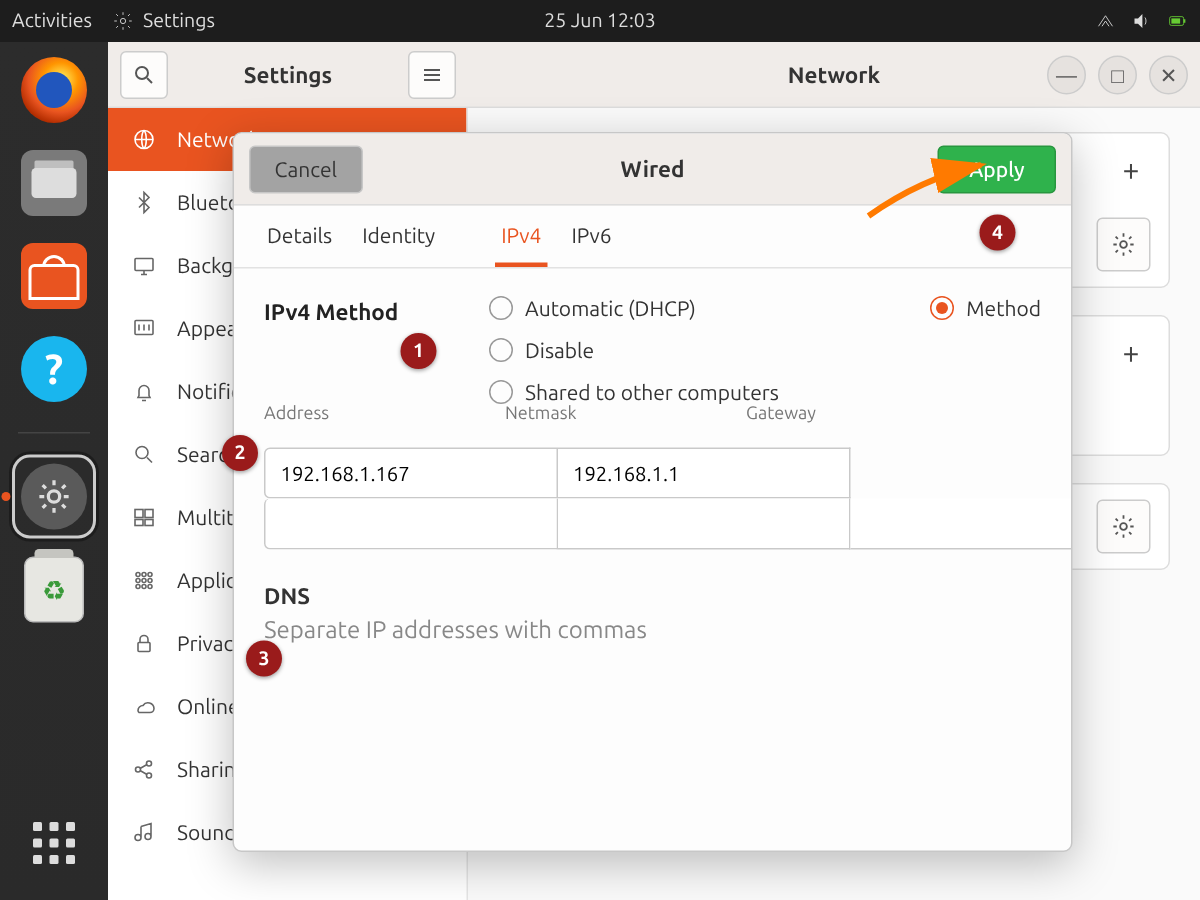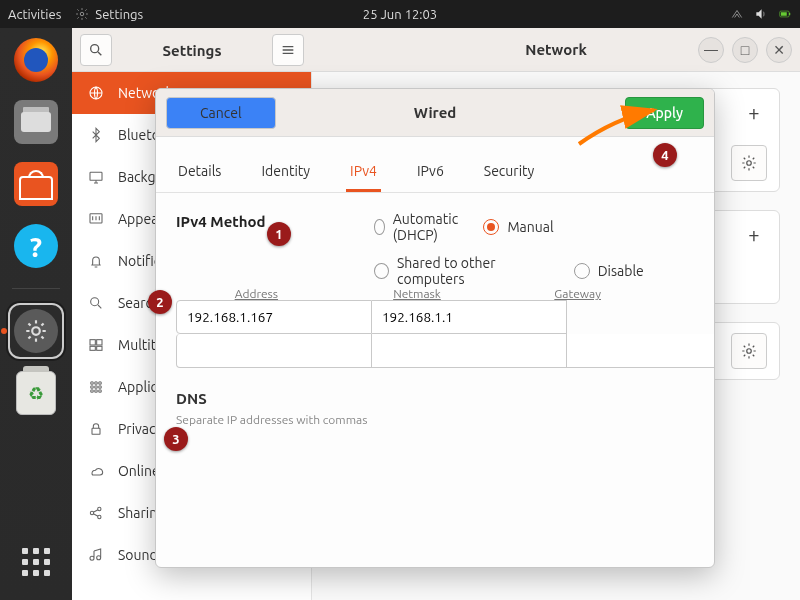--- a/index.html
+++ b/index.html
@@ -58,51 +58,51 @@
 .content { flex:1; background:#fafafa; padding:16px 20px; overflow:hidden; position:relative;}
 .section { border:1px solid #ddd; border-radius:6px; background:#fff; margin-bottom:18px; }
 .section-row { display:flex; align-items:center; justify-content:flex-end; padding:10px 12px; gap:10px; }
 .plus-btn { width:26px;height:26px; border:none; background:transparent; font-size:20px; color:#444; }
 .gear-btn { width:36px;height:36px;border:1px solid #ccc;border-radius:4px;background:#fdfcfb;display:flex;align-items:center;justify-content:center;}
 .gear-btn svg{width:18px;height:18px;fill:none;stroke:#555;stroke-width:1.6;}
 .empty-row{height:46px;}
 .dialog { position:absolute; left:155px; top:88px; width:560px; height:480px; background:#fdfdfd; border:1px solid #c7c7c7; border-radius:6px; box-shadow:0 8px 30px rgba(0,0,0,.25); display:flex; flex-direction:column; overflow:hidden;}
 .dlg-head { height:48px; background:#f0ece9; border-bottom:1px solid #ddd; display:flex; align-items:center; padding:0 10px; position:relative;}
 .dlg-title { position:absolute; left:50%; transform:translateX(-50%); font-weight:600; color:#333; font-size:15px;}
-.btn { height:32px; padding:0 33px; border-radius:4px; border:1px solid #c7c7c7; background:#3b82f6; font-size:14px; color:#333;}
+.btn { height:32px; padding:0 16px; border-radius:4px; border:1px solid #c7c7c7; background:#a3a3a3; font-size:14px; color:#333;}
 .btn.apply { background:#2fb24c; border-color:#28963f; color:#fff; margin-left:auto; font-weight:500; padding:0 20px;}
-.dlg-tabs { height:56px; border-bottom:1px solid #e2e2e2; display:flex; gap:32px; padding:0 18px; align-items:flex-end;}
+.dlg-tabs { height:42px; border-bottom:1px solid #e2e2e2; display:flex; gap:12px; padding:0 18px; align-items:flex-end;}
 .dlg-tab { padding:10px 4px; color:#333; font-size:14px; border-bottom:3px solid transparent; }
-.dlg-tab.active { color:#e95420; border-bottom-color:#e95420; }
+.dlg-tab.active { color:#e95420; border-bottom-color:#e95420;margin-left:24px; }
 .dlg-body { flex:1; padding:18px 20px; overflow:auto; font-size:14px; color:#333;}
 
-.method-grid { display:flex;gap:48px; }
+.method-grid { display:flex; }
 .method-left { width:150px; font-weight:600; font-size:15px; color:#222; padding-top:2px;}
-.method-opts { flex:1; display:grid; grid-template-columns:1fr 1fr 1fr 1fr; row-gap:12px; column-gap:20px; position:relative;}
+.method-opts { flex:1; display:grid; grid-template-columns:1fr; row-gap:12px; column-gap:20px; position:relative;}
 .radio { display:flex; align-items:center; gap:8px; }
 .radio-dot { width:16px; height:16px; border:1px solid #999; border-radius:50%; display:inline-flex; align-items:center; justify-content:center;}
 .radio.sel .radio-dot { border-color:#e95420; }
 .radio.sel .radio-dot::after { content:""; width:8px; height:8px; background:#e95420; border-radius:50%;}
 
 .sec-title { font-weight:600; font-size:15px; margin:22px 0 6px; color:#222; }
-.addr-head { display:grid; grid-template-columns:1fr 1fr 1fr 36px; text-align:center; font-size:12px; color:#777; margin-bottom:0;text-decoration:underline;}
+.addr-head { display:grid; grid-template-columns:1fr 1fr 1fr 36px; text-align:left; font-size:12px; color:#777; margin-bottom:16px;}
 .addr-row { display:grid; grid-template-columns:1fr 1fr 1fr 36px; }
 .addr-row input { height:34px; border:1px solid #c9c9c9; padding:0 10px; font-size:13.5px; background:#fff; }
 .addr-row input + input { border-left:none; }
 .addr-row input:first-child { border-radius:4px 0 0 4px; }
 .addr-row + .addr-row input, .addr-row + .addr-row .del { border-top:none; }
 .addr-row:last-of-type input:first-child{border-radius:0 0 0 4px;}
 .addr-row:first-of-type input:first-child{border-radius:4px 0 0 0;}
 
 .dns-head { display:flex; justify-content:space-between; align-items:center; margin-top:22px;}
 .dns-head .lbl { font-weight:600; font-size:15px;}
 .switch { width:44px; height:22px; background:#d5d5d5; border-radius:11px; position:relative;}
 .switch::after { content:""; position:absolute; right:2px; top:2px; width:18px; height:18px; background:#fff; border-radius:50%; box-shadow:0 1px 2px rgba(0,0,0,.3);}
 .dns-input { width:100%; height:36px; border:1px solid #c9c9c9; border-radius:4px; margin-top:8px; padding:0 10px; font-size:13.5px;}
-.hint { font-size:12px; color:#888; margin-top:6px;}
+.hint { font-size:16px; color:#888; margin-top:6px;}
 
 
 .marker { position:absolute; width:24px; height:24px; background:#9a1b1b; border-radius:50%; color:#fff; font-size:13px; font-weight:600; display:flex; align-items:center; justify-content:center; z-index:50; box-shadow:0 1px 3px rgba(0,0,0,.4);}
 .arrow { position:absolute; z-index:49; }
 
 </style>
 </head>
 <body>
 
 <div class="topbar">
@@ -330,41 +330,40 @@
   <div class="dlg-head">
     <button class="btn">Cancel</button>
     <span class="dlg-title">Wired</span>
     <button class="btn apply">Apply</button>
   </div>
   <div class="dlg-tabs">
     <div class="dlg-tab">Details</div>
     <div class="dlg-tab">Identity</div>
     <div class="dlg-tab active">IPv4</div>
     <div class="dlg-tab">IPv6</div>
-    <div class="dlg-tab">Security</div>
   </div>
   <div class="dlg-body">
     <div class="method-grid">
       <div class="method-left">IPv4 Method</div>
       <div class="method-opts">
         <label class="radio">
             <span class="radio-dot"></span>
             <span>Automatic (DHCP)</span>
           </label>
         <label class="radio sel">
             <span class="radio-dot"></span>
-            <span>Manual</span>
+            <span>Method</span>
+          </label>
+        <label class="radio">
+            <span class="radio-dot"></span>
+            <span>Disable</span>
           </label>
         <label class="radio" style="grid-column:1/3">
             <span class="radio-dot"></span>
             <span>Shared to other computers</span>
-          </label>
-        <label class="radio">
-            <span class="radio-dot"></span>
-            <span>Disable</span>
           </label>
       </div>
     </div>
 
     <div class="addr-head">
       <span>Address</span>
       <span>Netmask</span>
       <span>Gateway</span>
       <span></span>
     </div>

